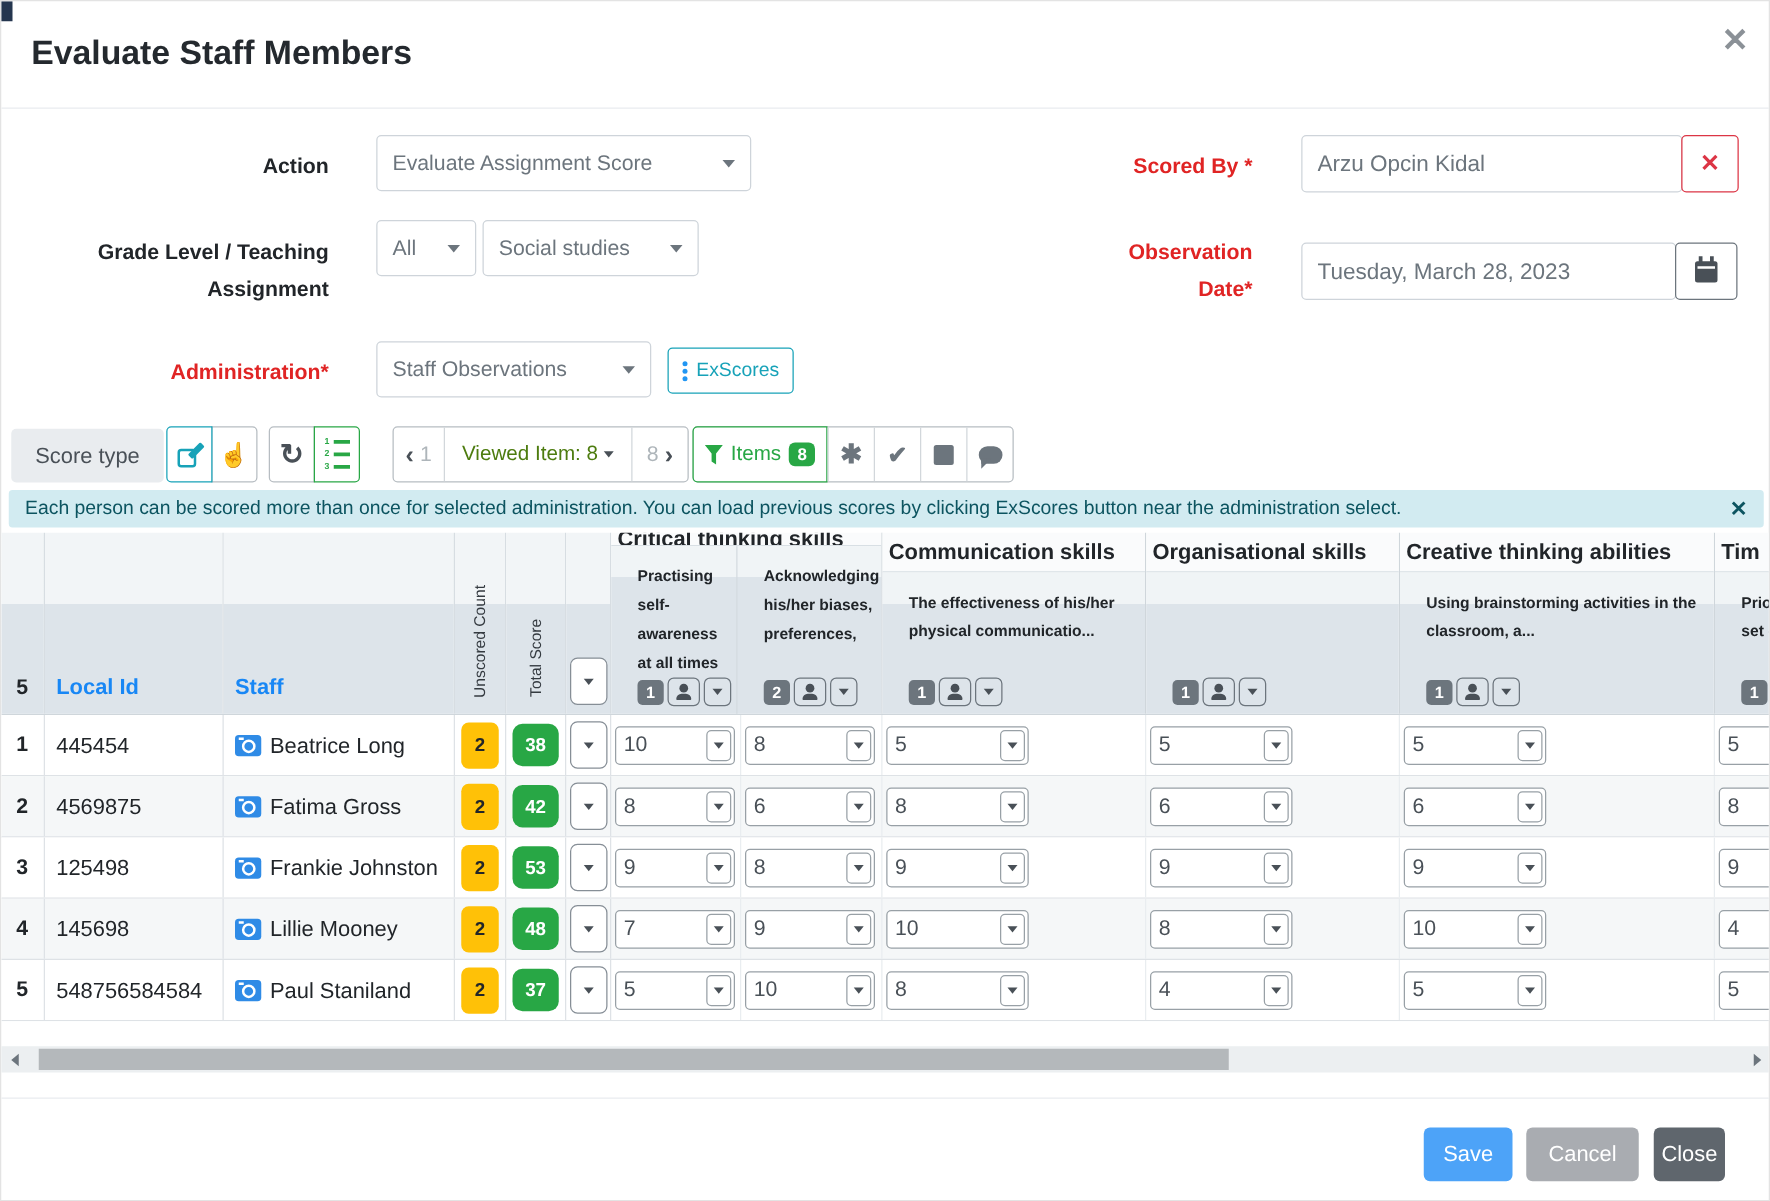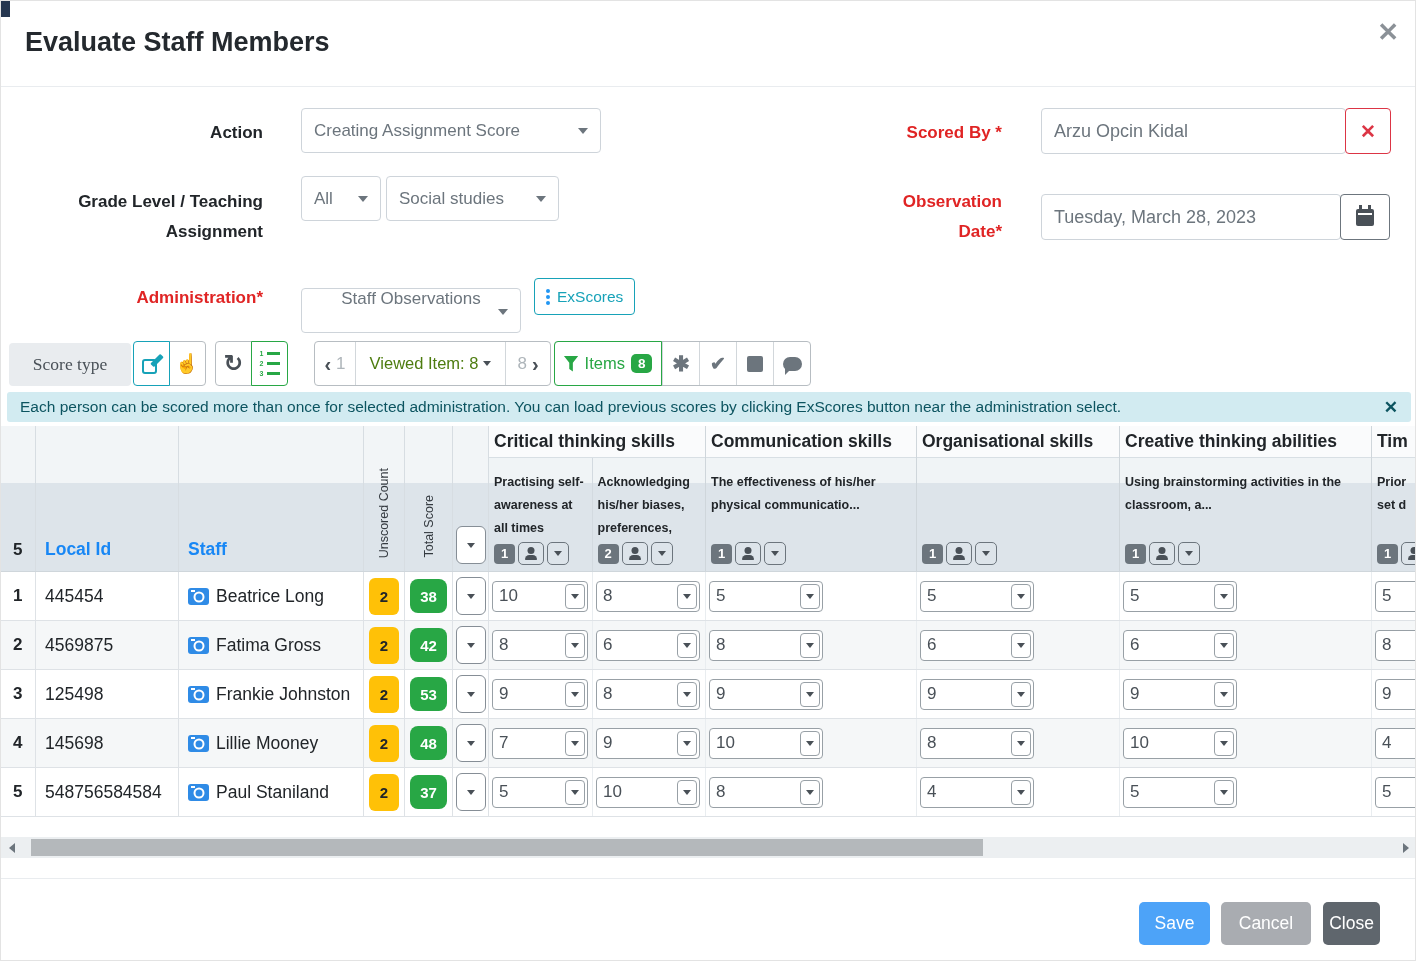--- a/index.html
+++ b/index.html
@@ -38,29 +38,29 @@
   .sel-social { left:385px; top:175px; width:173px; height:45px; }
   .lbl-obs { left:700px; top:186px; width:301px; text-align:right; line-height:30px; }
   .date-grp { left:1040px; top:193px; }
   .date-in { width:300px; height:46px; display:flex; align-items:center; }
   .calbtn { width:50px; height:46px; margin-left:-1px; border:1px solid #6c757d; border-radius:4px; background:#fff;
             display:flex; align-items:center; justify-content:center; cursor:pointer; }
   .icon-cal { width:18px; height:17px; background:#495057; border-radius:2px; position:relative; }
   .icon-cal::before { content:''; position:absolute; top:-4px; left:3px; width:3px; height:5px; background:#495057; box-shadow:9px 0 0 #495057; }
   .icon-cal::after { content:''; position:absolute; top:4px; left:2px; right:2px; height:2px; background:#fff; }
   .lbl-admin { left:0; top:284px; width:262px; text-align:right; }
-  .sel-admin { left:300px; top:287px; width:220px; height:45px;flex-direction:column; }
+  .sel-admin { left:300px; top:272px; width:220px; height:45px; }
   .exscores { left:533px; top:277px; height:37px; border:1px solid #17a2b8; border-radius:4px; background:#fff;
               display:flex; align-items:center; gap:7px; padding:0 11px; cursor:pointer; color:#17a2b8; font-size:15.5px; }
   .dots3 { display:flex; flex-direction:column; gap:2px; }
   .dots3 i { width:4px; height:4px; border-radius:50%; background:#2196f3; }
 
   
   .score-type { left:8px; top:342px; width:122px; height:43px; background:#e9ecef; border-radius:4px;
-                color:#495057; font-size:17.5px; display:flex; align-items:center; justify-content:center;font-family:Liberation Serif, serif; }
+                color:#495057; font-size:17.5px; display:flex; align-items:center; justify-content:center; }
   .tgroup { top:340px; height:45px; display:flex; }
   .tbtn { width:37px; height:45px; background:#fff; border:1px solid #b7bdc2; display:flex; align-items:center;
           justify-content:center; margin-left:-1px; cursor:pointer; }
   .tbtn:first-child { margin-left:0; border-radius:4px 0 0 4px; }
   .tbtn:last-child { border-radius:0 4px 4px 0; }
   .tbtn.teal { border-color:#17a2b8; z-index:2; }
   .tbtn.green { border-color:#28a745; z-index:2; }
   .icon-edit { position:relative; width:20px; height:20px; }
   .icon-edit .sq { position:absolute; left:0; bottom:0; width:15px; height:15px; border:2.5px solid #17a2b8; border-radius:3px; }
   .icon-edit .pen { position:absolute; right:-2px; top:4px; width:14px; height:5px; background:#17a2b8; border-radius:1px; transform:rotate(-45deg); }
@@ -104,21 +104,21 @@
   .lhc { background:linear-gradient(#f2f5f7 0 57px, #dde4ea 57px); border-right:1px solid #d7dde2;
          display:flex; align-items:flex-end; padding-bottom:11px; }
   .rowcount { font-size:17px; font-weight:700; color:#212529; padding-left:12px; }
   .sortlink { font-size:17.5px; font-weight:700; color:#1887f5; padding-left:9px; cursor:pointer; }
   .vtext { writing-mode:vertical-rl; transform:rotate(180deg); font-size:12.5px; color:#343a40; margin:0 auto 2px; }
   .lhc.ddh { justify-content:center; padding-bottom:7px; }
   .thg { border-right:1px solid #cfd6db; display:flex; flex-direction:column; }
   .g-title { height:32px; background:#fafbfc; border-bottom:1px solid #d8dfe4; font-size:17.5px; font-weight:700;
              color:#212529; display:flex; align-items:center; padding-left:5px; white-space:nowrap; overflow:hidden; }
   .g-body { flex:1; display:flex; background:linear-gradient(#f0f4f6 0 25px, #dde4ea 25px); }
-  .sub { display:flex; flex-direction:column; padding:13px 4px 6px 5px; border-right:1px solid #d3dae0; }
+  .sub { display:flex; flex-direction:column; padding:13px 4px 6px 5px; border-right:1px solid #d3dae0;margin-left:16px; }
   .sub:last-child { border-right:none; }
   .desc { font-size:12.5px; font-weight:700; color:#212529; line-height:23px; white-space:pre-line; }
   .ctrl { margin-top:auto; display:flex; align-items:center; gap:3px; }
   .cbadge { min-width:21px; height:20px; background:#6c757d; border-radius:4px; color:#fff; font-size:13px;
             font-weight:700; display:flex; align-items:center; justify-content:center; }
   .pbtn { width:26px; height:23px; border:1px solid #6c757d; border-radius:5px; background:transparent;
           display:flex; align-items:center; justify-content:center; cursor:pointer; }
   .icon-person { width:12px; height:13px; position:relative; }
   .icon-person::before { content:''; position:absolute; top:0; left:50%; transform:translateX(-50%);
                          width:7px; height:7px; background:#495057; border-radius:50%; }
@@ -172,21 +172,21 @@
 
 <div class="modal">
   <div class="abs frag"></div>
 
   <div class="abs title">Evaluate Staff Members</div>
   <div class="abs modal-close">✕</div>
   <div class="abs hdr-div"></div>
 
   <div class="abs lbl lbl-action">Action</div>
   <div class="abs sel sel-action">
-    <span>Creating Assignment Score</span>
+    <span>Evaluate Assignment Score</span>
     <span class="caret"></span>
   </div>
 
   <div class="abs lbl red lbl-scored">Scored By *</div>
   <div class="abs grp scored-grp">
     <input class="tin scored-in" readonly="" value="Arzu Opcin Kidal" style="">
     <div class="xbtn">
       <span>✕</span>
     </div>
   </div>

